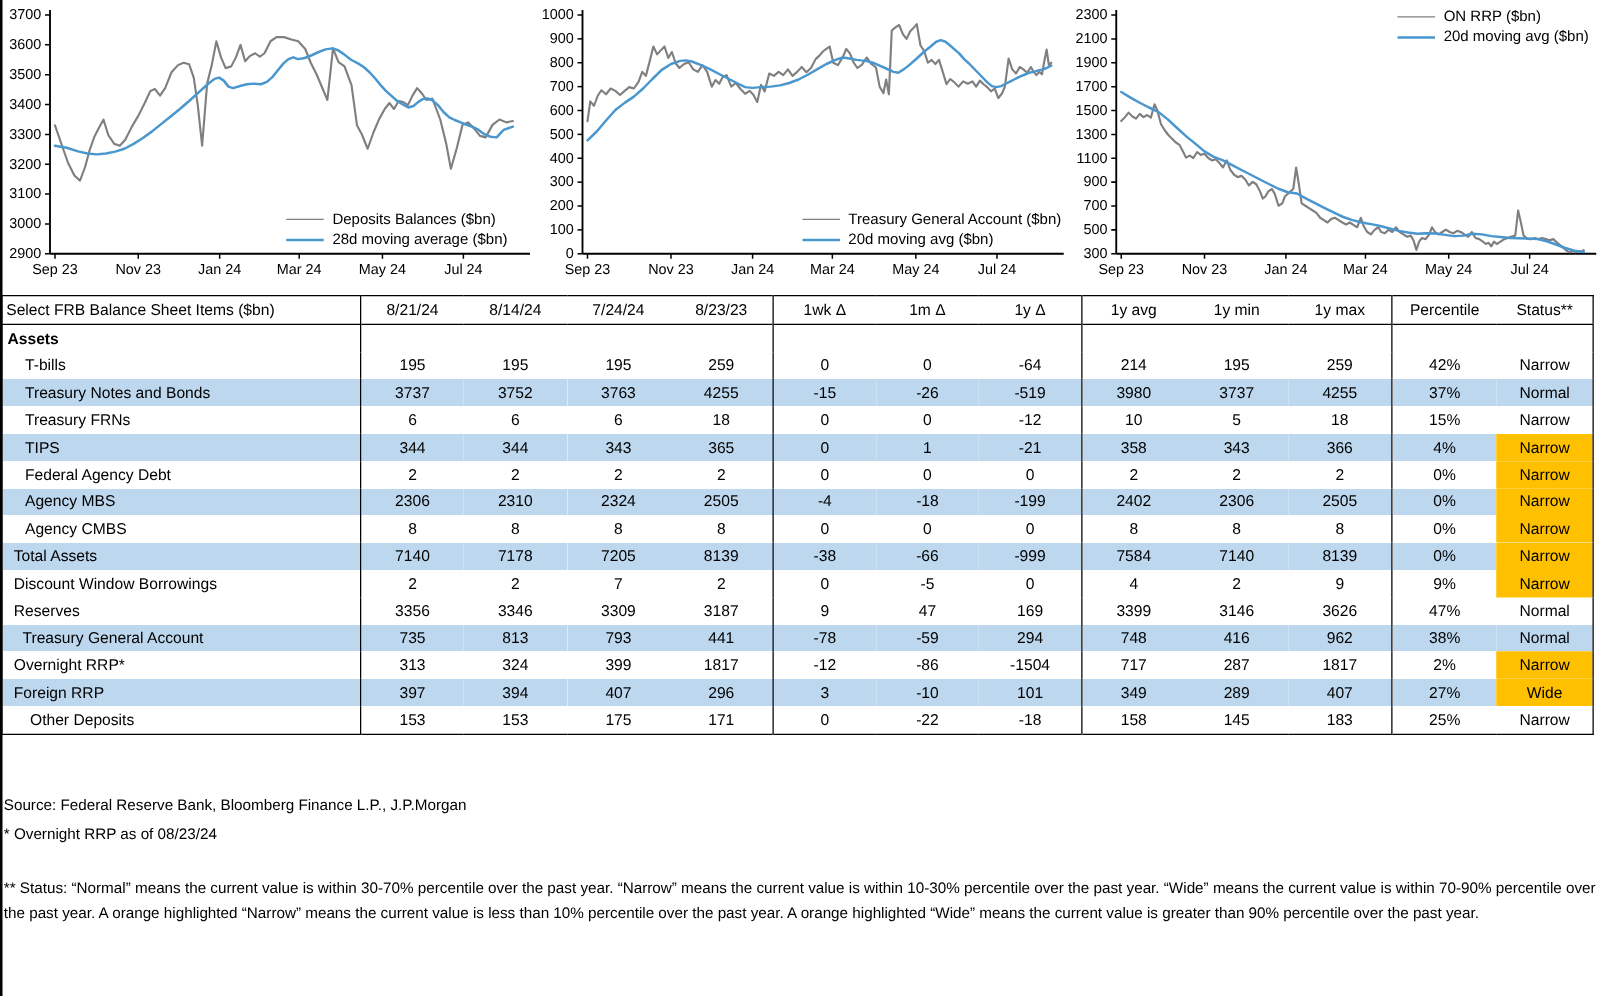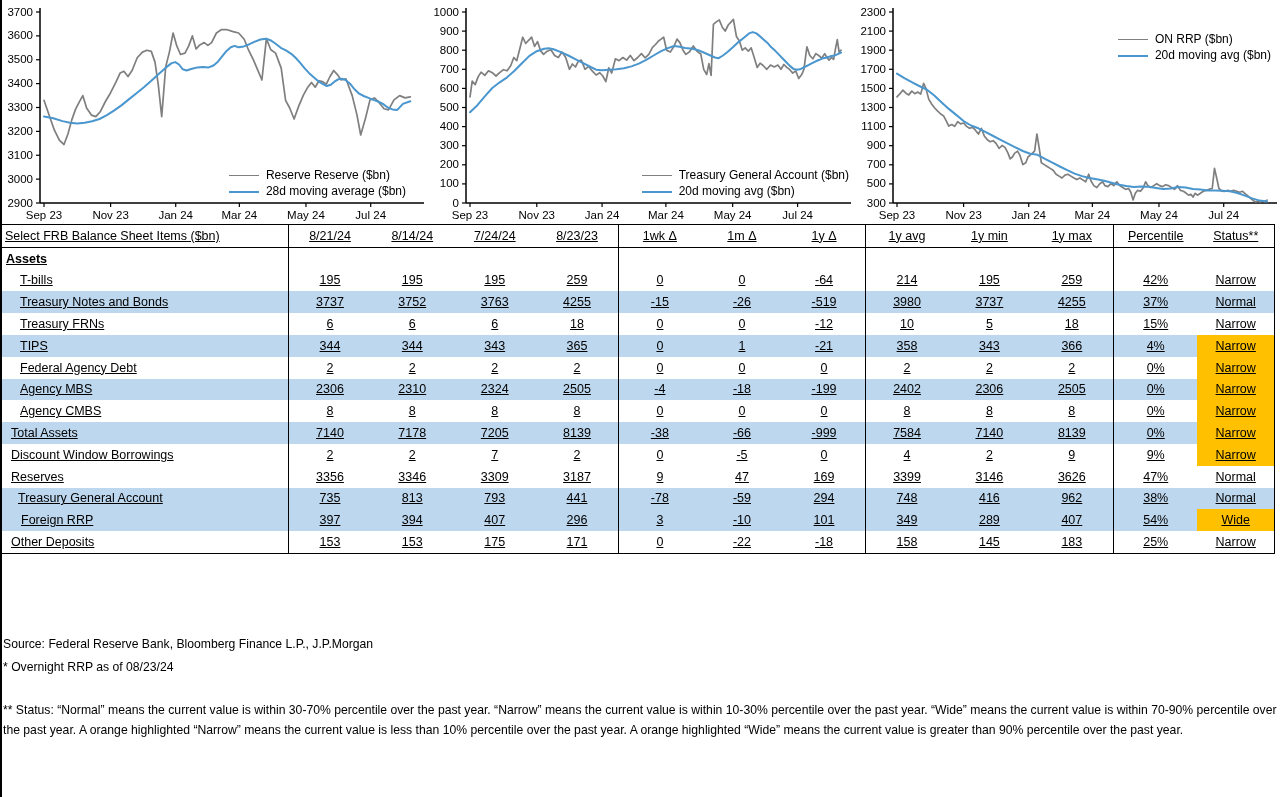--- a/index.html
+++ b/index.html
@@ -7,29 +7,28 @@
     width:1281px;height:797px;background:#ffffff;color:#000;
     font-family:"Liberation Sans", sans-serif;
     position:relative;overflow:hidden;
   }
   .left-edge{position:absolute;left:0;top:0;width:2px;height:797px;background:#000;}
   .charts-row{position:absolute;left:2px;top:0;width:1279px;height:237px;display:flex;}
   .chart{position:relative;height:235px;}
   .chart-1{width:426px;}
   .chart-2{width:427px;}
   .chart-3{width:426px;}
-  .legend{position:absolute;display:flex;flex-direction:column;gap:1px;font-size:12px;line-height:15px;margin-top:26px;}
+  .legend{position:absolute;display:flex;flex-direction:column;gap:1px;font-size:12px;line-height:15px;}
   .legend-entry{display:flex;align-items:center;gap:7px;white-space:nowrap;}
   .legend-swatch{width:30px;height:0;border-top-style:solid;}
 
   table.bs{
-    position:absolute;top:224px;left:1px;width:1272px;
+    position:absolute;top:236px;left:1px;width:1272px;
     border-collapse:collapse;table-layout:fixed;
     border:1.5px solid #000;
-    text-decoration:underline;
   }
   table.bs th, table.bs td{
     padding:0 3px;height:21.8px;font-size:12.5px;font-weight:normal;
     overflow:hidden;white-space:nowrap;vertical-align:middle;
   }
   table.bs th{text-align:center;}
   table.bs th.lbl{text-align:left;padding-left:3px;}
   table.bs td.num{text-align:center;}
   table.bs tr.hdr{border-bottom:1.5px solid #000;}
   table.bs tr.b-top{border-top:1px solid #000;}
@@ -79,21 +78,21 @@
         <text x="237.36" y="219" text-anchor="middle" font-size="11.5" fill="#000">Mar 24</text>
         <line x1="303.96" y1="203" x2="303.96" y2="207" stroke="#000" stroke-width="1.2"></line>
         <text x="303.96" y="219" text-anchor="middle" font-size="11.5" fill="#000">May 24</text>
         <line x1="368.71" y1="203" x2="368.71" y2="207" stroke="#000" stroke-width="1.2"></line>
         <text x="368.71" y="219" text-anchor="middle" font-size="11.5" fill="#000">Jul 24</text>
         <polyline points="42.0,100.3 46.8,114.2 52.4,130.2 57.5,140.4 62.0,144.5 66.0,133.8 69.8,119.9 73.5,109.4 77.2,102.2 80.8,95.6 84.6,108.0 89.4,115.1 93.8,116.6 98.2,111.8 103.4,101.5 108.6,92.7 113.8,82.4 118.2,72.9 121.9,71.2 126.0,76.5 130.1,70.5 135.2,57.8 140.4,52.1 144.9,50.2 149.3,51.4 153.0,62.1 156.3,84.8 159.7,116.6 163.7,66.9 167.4,52.1 171.1,33.0 174.8,45.9 178.5,54.5 183.0,53.1 186.7,45.9 190.4,35.9 194.1,49.0 197.8,44.9 202.2,42.6 205.9,45.4 209.6,42.6 214.4,33.0 219.2,29.7 225.2,29.7 231.1,31.6 236.6,33.0 242.2,39.2 246.6,50.2 251.4,59.8 256.2,71.2 259.9,80.0 264.4,38.7 268.8,49.7 273.6,53.1 279.2,68.1 283.6,100.3 287.7,108.0 292.1,119.0 296.9,105.6 301.4,95.1 305.8,87.2 309.5,82.4 313.2,87.2 316.9,80.8 320.6,81.7 324.3,84.1 328.0,76.5 331.7,70.5 335.4,74.6 339.1,80.0 343.9,78.8 350.2,95.6 355.0,115.1 358.7,135.0 363.5,118.2 368.0,99.9 372.4,97.9 377.2,102.7 382.0,108.7 386.5,109.9 392.0,99.9 397.6,95.6 403.1,97.9 408.3,96.8" fill="none" stroke="#7f7f7f" stroke-width="1.7" stroke-linejoin="round" stroke-linecap="round"></polyline>
         <polyline points="42.0,116.6 51.3,118.2 60.5,121.1 67.9,122.8 75.3,123.5 82.7,122.8 90.1,121.3 97.5,119.0 104.9,115.1 112.3,110.4 119.7,105.1 127.1,99.1 134.5,93.2 141.9,87.2 149.3,80.8 156.7,74.1 164.1,67.4 169.6,63.1 173.3,62.1 177.0,64.5 180.8,69.3 184.5,70.5 190.0,68.8 195.5,67.4 201.1,66.9 206.7,67.4 211.5,65.5 215.9,61.7 220.3,56.2 224.8,50.7 228.8,47.3 232.6,45.9 236.3,47.3 241.8,46.4 247.4,44.2 252.9,41.6 258.4,39.5 264.0,38.7 268.4,40.2 273.3,43.5 278.8,47.8 284.4,50.7 289.2,53.8 293.6,57.8 298.0,62.6 302.5,68.1 306.9,72.9 311.4,76.9 315.8,80.8 320.2,83.6 324.7,86.0 328.8,84.8 332.4,81.7 336.2,79.3 339.9,78.8 343.5,80.0 348.4,84.1 352.8,89.6 357.2,93.7 361.7,96.0 366.5,97.9 371.3,99.9 376.1,101.5 380.9,103.9 385.7,107.5 390.5,109.4 395.3,109.9 400.9,103.9 408.3,101.3" fill="none" stroke="#4a96ce" stroke-width="2" stroke-linejoin="round" stroke-linecap="round"></polyline>
       </svg><div class="legend" style="right: 22px; bottom: 36px;">
         <div class="legend-entry">
           <span class="legend-swatch" style="border-top-color: rgb(127, 127, 127); border-top-width: 1.7px;"></span>
-          <span>Reserve Reserve ($bn)</span>
+          <span>Deposits Balances ($bn)</span>
         </div>
         <div class="legend-entry">
           <span class="legend-swatch" style="border-top-color: rgb(74, 150, 206); border-top-width: 2px;"></span>
           <span>28d moving average ($bn)</span>
         </div>
       </div></div>
   <div class="chart chart-2" id="chart-1"><svg width="427" height="235">
         <line x1="38" y1="8" x2="38" y2="203" stroke="#000" stroke-width="1.5"></line>
         <line x1="38" y1="203" x2="423" y2="203" stroke="#000" stroke-width="1.5"></line>
         <line x1="34" y1="203" x2="38" y2="203" stroke="#000" stroke-width="1.2"></line>
@@ -400,37 +399,52 @@
         <td class="num">441</td>
         <td class="num g">-78</td>
         <td class="num">-59</td>
         <td class="num">294</td>
         <td class="num g">748</td>
         <td class="num">416</td>
         <td class="num">962</td>
         <td class="num g">38%</td>
         <td class="num">Normal</td>
       </tr>
-      <tr class="stripe">
-        <td class="lblc" style="padding-left: 19px;">Foreign RRP</td>
+      <tr>
+        <td class="lblc" style="padding-left: 9px;">Overnight RRP*</td>
+        <td class="num g">313</td>
+        <td class="num">324</td>
+        <td class="num">399</td>
+        <td class="num">1817</td>
+        <td class="num g">-12</td>
+        <td class="num">-86</td>
+        <td class="num">-1504</td>
+        <td class="num g">717</td>
+        <td class="num">287</td>
+        <td class="num">1817</td>
+        <td class="num g">2%</td>
+        <td class="num hl">Narrow</td>
+      </tr>
+      <tr class="stripe">
+        <td class="lblc" style="padding-left: 9px;">Foreign RRP</td>
         <td class="num g">397</td>
         <td class="num">394</td>
         <td class="num">407</td>
         <td class="num">296</td>
         <td class="num g">3</td>
         <td class="num">-10</td>
         <td class="num">101</td>
         <td class="num g">349</td>
         <td class="num">289</td>
         <td class="num">407</td>
-        <td class="num g">54%</td>
+        <td class="num g">27%</td>
         <td class="num hl">Wide</td>
       </tr>
       <tr>
-        <td class="lblc" style="padding-left: 9px;">Other Deposits</td>
+        <td class="lblc" style="padding-left: 22px;">Other Deposits</td>
         <td class="num g">153</td>
         <td class="num">153</td>
         <td class="num">175</td>
         <td class="num">171</td>
         <td class="num g">0</td>
         <td class="num">-22</td>
         <td class="num">-18</td>
         <td class="num g">158</td>
         <td class="num">145</td>
         <td class="num">183</td>

